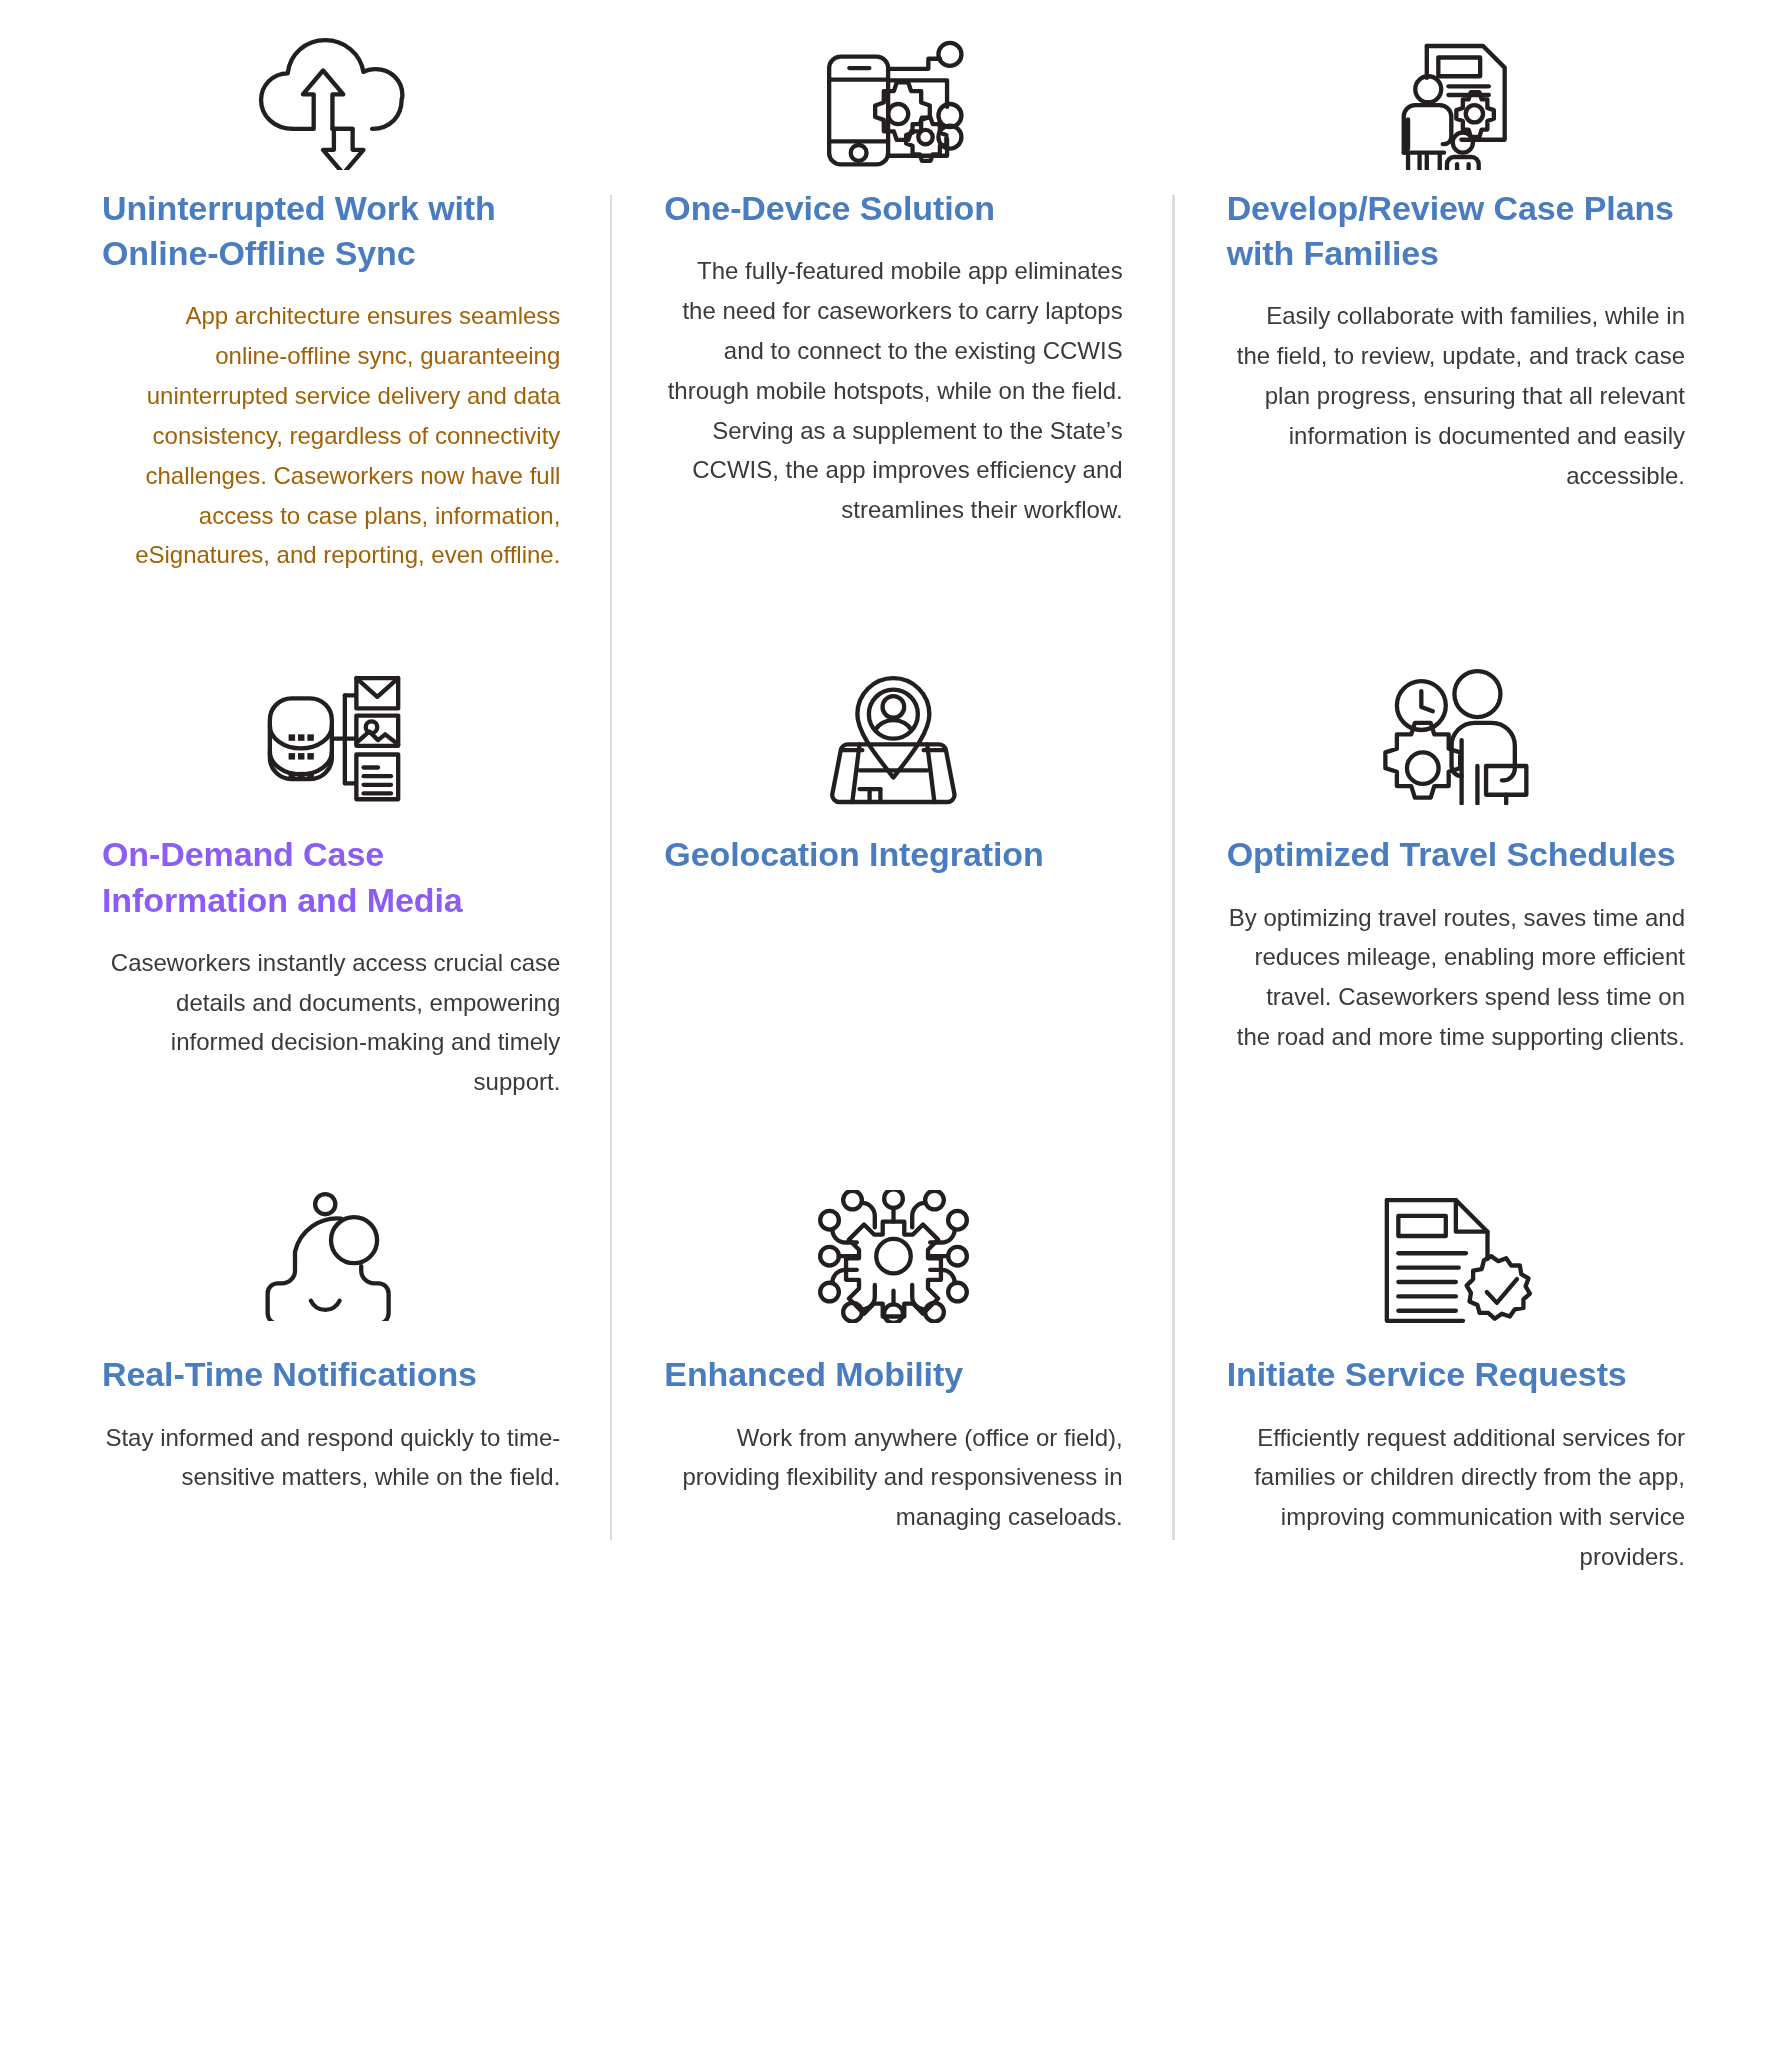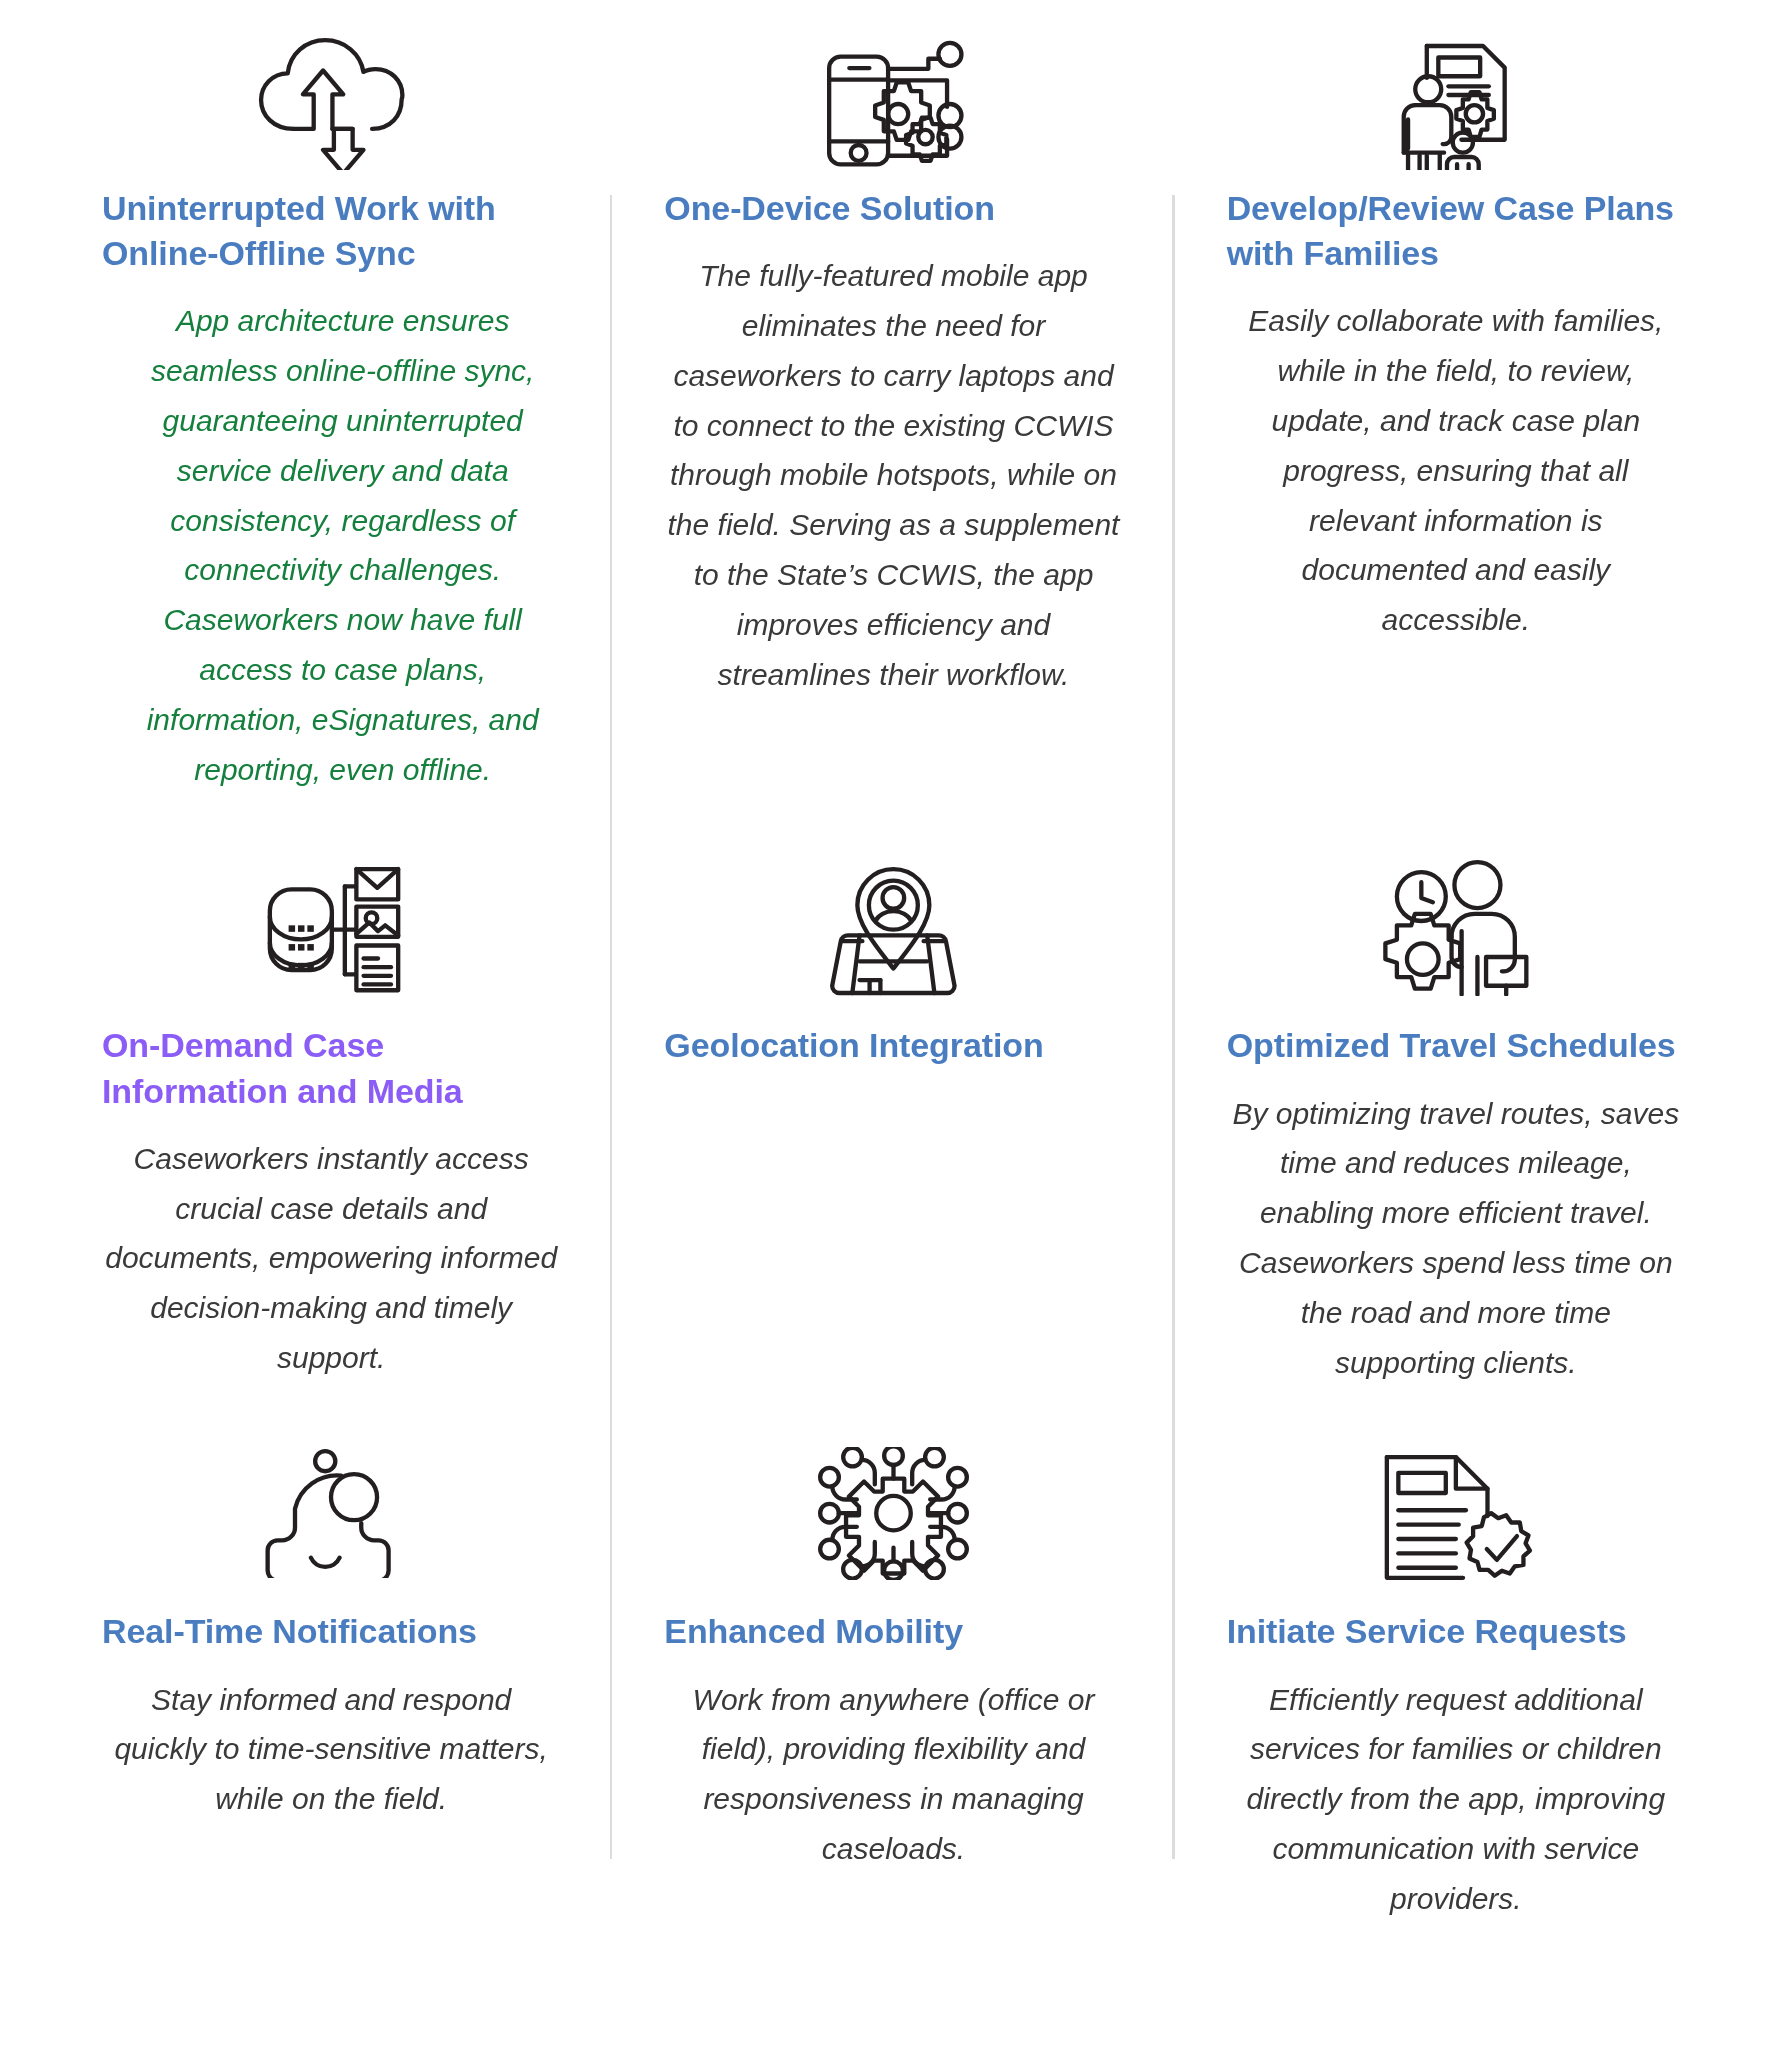--- a/index.html
+++ b/index.html
@@ -77,26 +77,25 @@
     font-size: 34px;
     line-height: 1.33;
     font-weight: bold;
     letter-spacing: -0.1px;
     margin-bottom: 20px;
     text-align: left;
   }
 
   .card-body {
     color: #3a3a3a;
-    font-size: 30px;
+    font-size: 24px;
     line-height: 1.66;
     font-weight: 400;
-    text-align: center;
+    text-align: right;
     max-width: 505px;
-    font-style: italic;
   }
 
   
   .row-1 .icon-wrap { height: 144px; align-items: center; margin-bottom: 13px; }
   .row-2 .icon-wrap { height: 166px; align-items: center; margin-bottom: 13px; }
   .row-3 .icon-wrap { height: 166px; align-items: center; margin-bottom: 13px; }
 
   .row-2 { padding-top: 50px; }
   .row-3 { padding-top: 43px; }
 </style>
@@ -107,21 +106,21 @@
 
   <div class="feature-card row-1 col-1">
     <div class="icon-wrap">
       <svg width="166" height="137" viewBox="0 0 230 190" aria-hidden="true" style="stroke: rgb(35, 31, 32);">
         <path d="M63 133 C35 133 18 114 18 93 C18 73 34 56 55 56 C58 29 80 10 107 10 C134 10 156 29 160 54 C165 51 171 50 177 50 C198 50 214 66 214 86 C214 88 214 90 213 92 C213 92 213 92 213 92 C213 115 198 133 172 133"></path>
         <path d="M63 133 L91 133 L91 85 L76 85 L104 52 L132 85 L117 85 L117 133 L145 133 L145 133"></path>
         <path d="M117 133 L145 133 L145 162 L160 162 L132 195 L104 162 L119 162 L119 133"></path>
       </svg>
     </div>
     <div class="card-title" style="color: rgb(74, 124, 192);">Uninterrupted Work with Online-Offline Sync</div>
-    <div class="card-body" style="color: #15803d; margin-left: 23px;">App architecture ensures seamless online-offline sync, guaranteeing uninterrupted service delivery and data consistency, regardless of connectivity challenges. Caseworkers now have full access to case plans, information, eSignatures, and reporting, even offline.</div>
+    <div class="card-body" style="color: #a16207; margin-left: 23px;">App architecture ensures seamless online-offline sync, guaranteeing uninterrupted service delivery and data consistency, regardless of connectivity challenges. Caseworkers now have full access to case plans, information, eSignatures, and reporting, even offline.</div>
   </div>
 
   <div class="feature-card row-1 col-2">
     <div class="icon-wrap">
       <svg width="155" height="133" viewBox="0 0 215 185" aria-hidden="true" style="stroke: rgb(35, 31, 32);">
         <rect x="18" y="30" width="82" height="150" rx="16"></rect>
         <line x1="18" y1="62" x2="100" y2="62"></line>
         <line x1="18" y1="148" x2="100" y2="148"></line>
         <line x1="46" y1="46" x2="74" y2="46"></line>
         <circle cx="59" cy="164" r="11"></circle>

